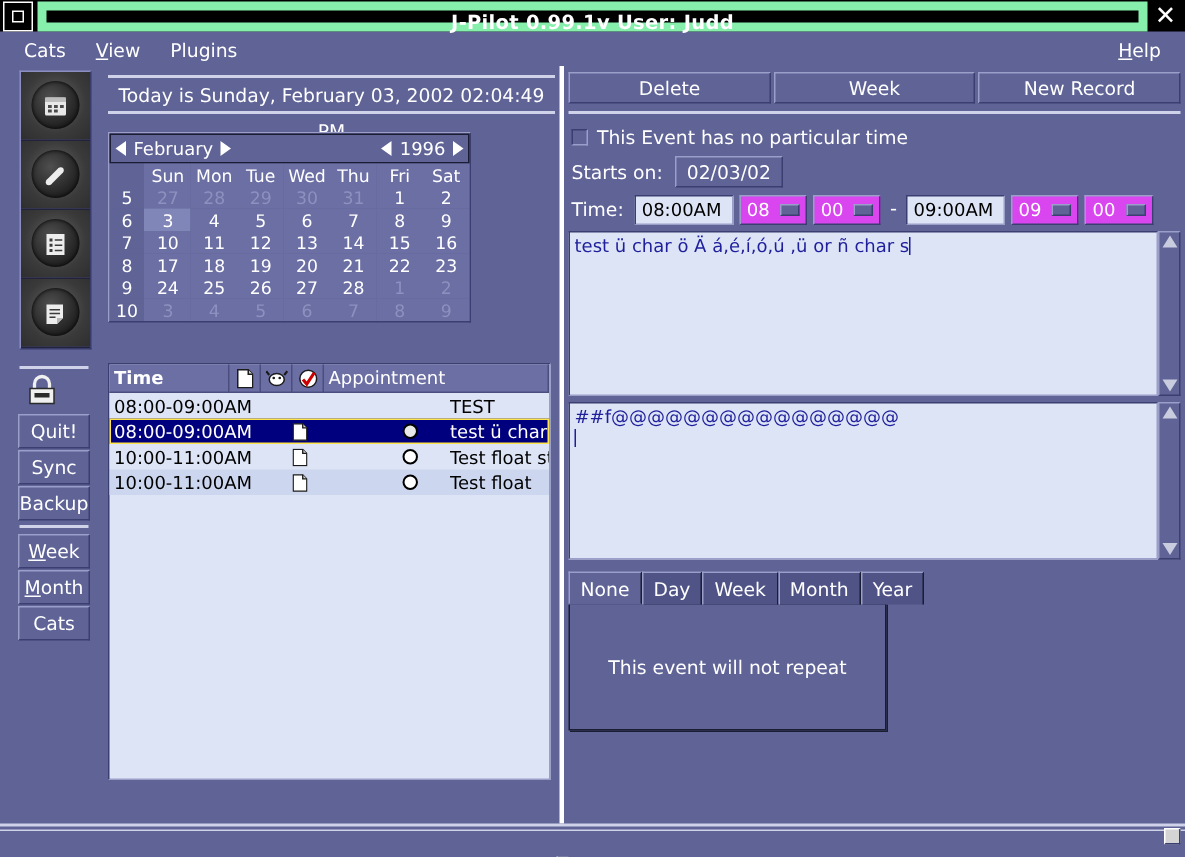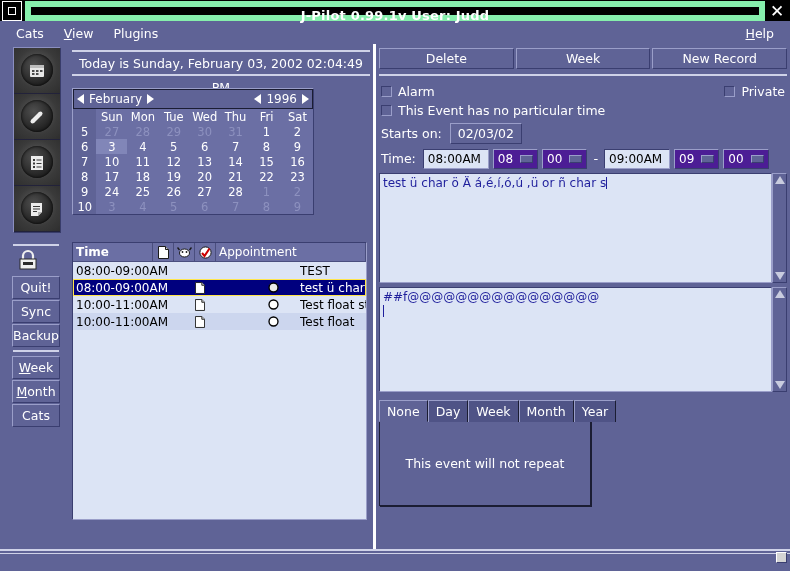--- a/index.html
+++ b/index.html
@@ -268,21 +268,21 @@
   .timerow { display: flex; align-items: center; gap: 4px; height: 24px; padding: 3px 2px 0 2px; }
   .timerow .lb { font-size: 12.5px; margin-right: 3px; }
   .t-field {
     background: #dce4f5; color: #000000;
     border: 1px solid;
     border-color: #3a3e70 #9a9ec9 #9a9ec9 #3a3e70;
     font-size: 12px;
     padding: 2px 4px; min-width: 66px;
   }
   .t-opt {
-    background: #4c1d95; color: #ffffff;
+    background: #d946ef; color: #ffffff;
     border: 1px solid;
     border-color: #9a9ec9 #3a3e70 #3a3e70 #9a9ec9;
     font-size: 12px; padding: 2px 4px;
     display: flex; align-items: center; gap: 7px;
     min-width: 45px;
   }
   .t-opt .om {
     width: 13px; height: 8px;
     background: #5f6396;
     border: 1px solid;
@@ -650,28 +650,20 @@
   <div class="rightpanel">
 
     <div class="rbtns">
       <div class="rbtn">Delete</div>
       <div class="rbtn">Week</div>
       <div class="rbtn">New Record</div>
     </div>
 
     <div class="hr-sep"></div>
 
-    <div class="chk-row">
-      <div class="chk"></div>
-      <div class="chk-lbl">Alarm</div>
-      <div class="spread">
-        <div class="chk"></div>
-        <div class="chk-lbl">Private</div>
-      </div>
-    </div>
 
     <div class="chk-row">
       <div class="chk"></div>
       <div class="chk-lbl">This Event has no particular time</div>
     </div>
 
     <div class="startrow">
       <div class="lb">Starts on:</div>
       <div class="date-btn">02/03/02</div>
     </div>

